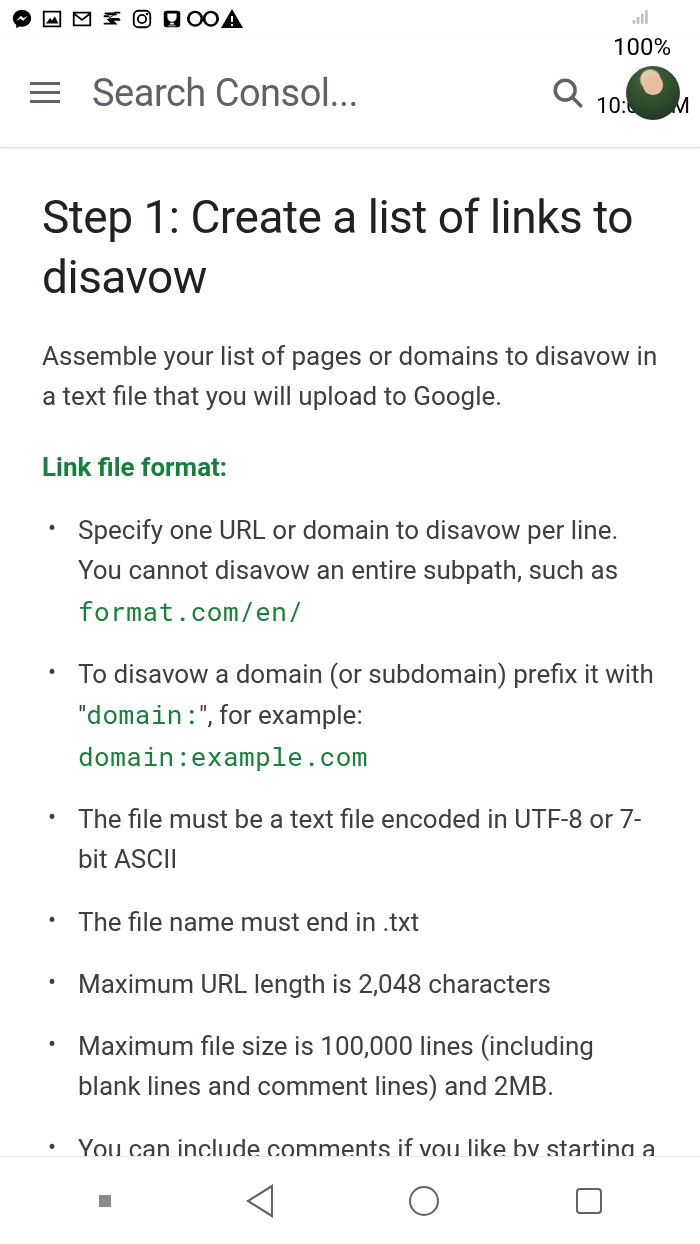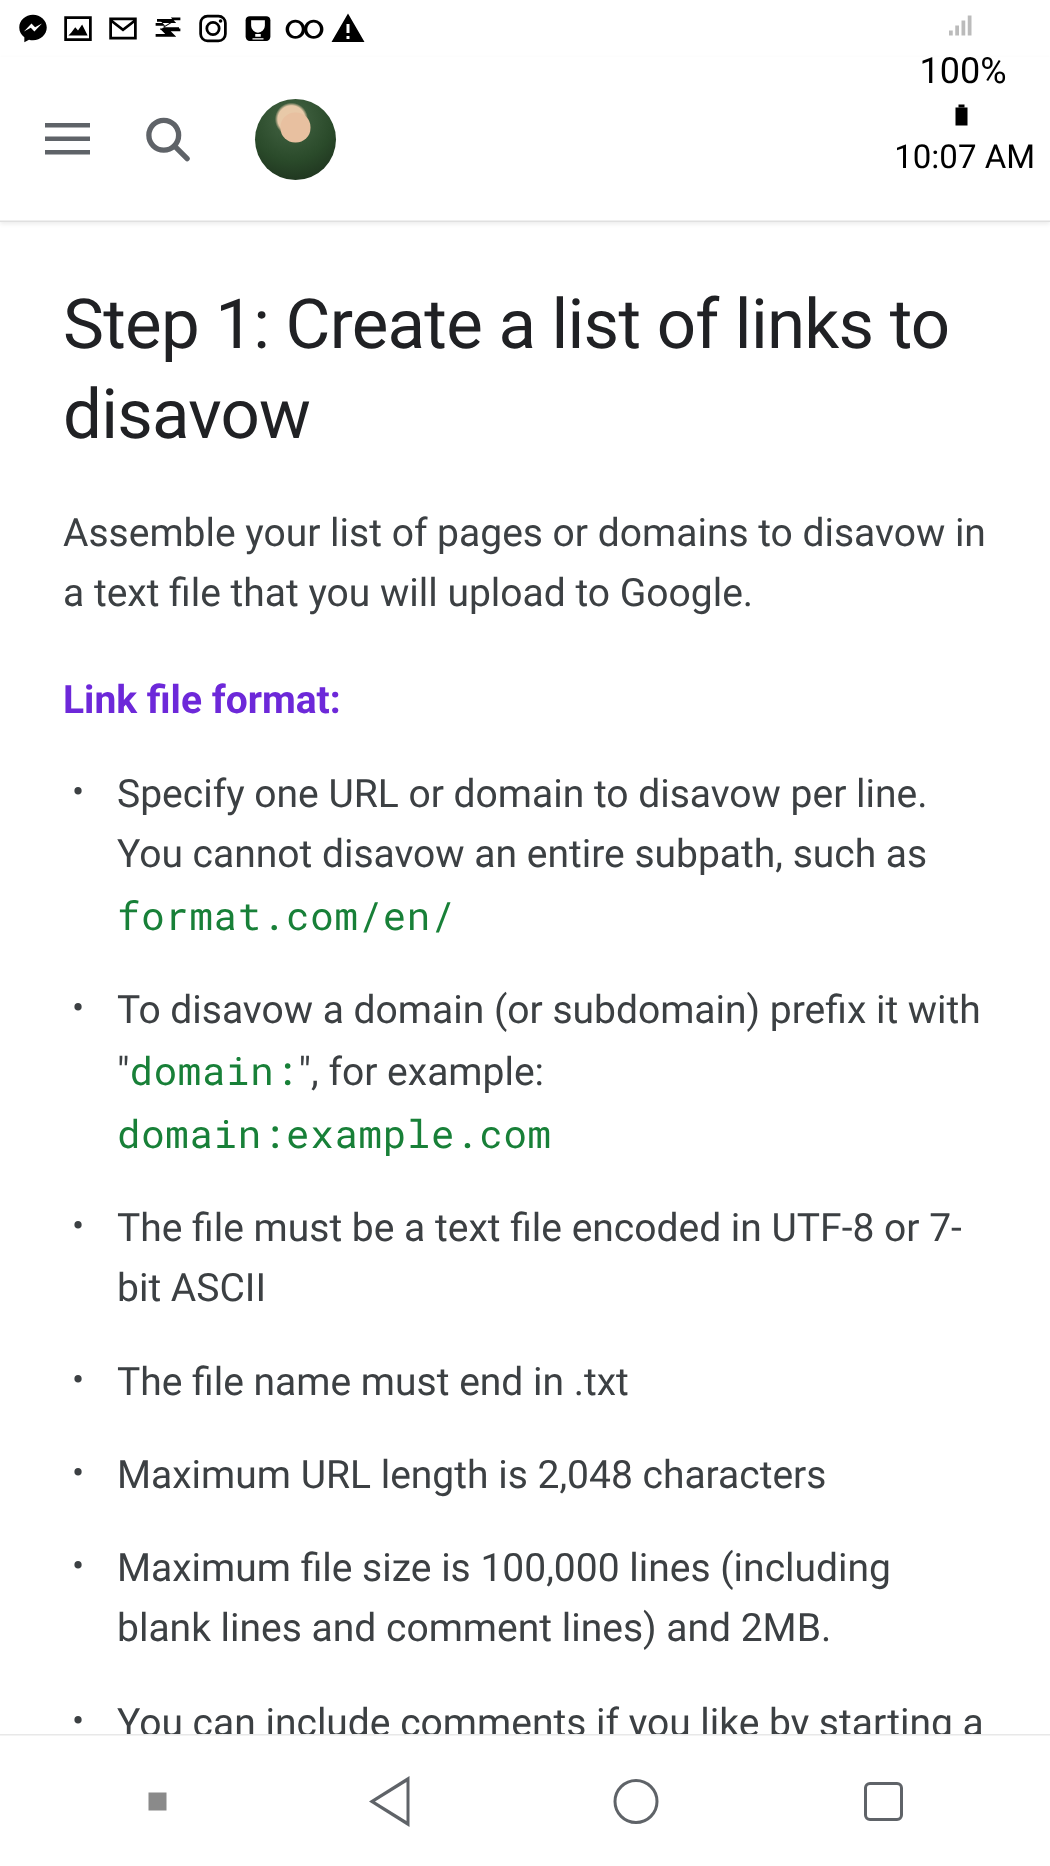--- a/index.html
+++ b/index.html
@@ -11,33 +11,33 @@
   .app-bar { height: 110px; display: flex; align-items: center; padding: 0 20px 0 30px; border-bottom: 1px solid #e0e0e0; box-shadow: 0 1px 3px rgba(0,0,0,0.08); gap: 24px; }
   .hamburger { width: 38px; height: 38px; display: flex; flex-direction: column; justify-content: center; gap: 6px; }
   .hamburger span { display: block; height: 3px; background: #5f6368; width: 30px; }
   .app-title { flex: 1; font-size: 38px; color: #5f6368; font-weight: 400; letter-spacing: -0.5px; }
   .search-btn { width: 40px; height: 40px; display: flex; align-items: center; justify-content: center; }
   .avatar { width: 54px; height: 54px; border-radius: 50%; background: radial-gradient(circle at 45% 25%, #e8c9a8 0%, #e8c9a8 18%, #3a5a3a 22%, #2a4a2a 55%, #1a2a1a 100%); margin-left: 14px; position: relative; overflow: hidden; }
   .avatar::after { content:''; position:absolute; left:32%; top:18%; width:36%; height:36%; border-radius:50%; background:#e8c0a0; }
   .content { padding: 40px 42px 0 42px; height: 1008px; overflow: hidden; }
   .page-title { font-size: 46px; font-weight: 400; color: #202124; line-height: 1.3; letter-spacing: -0.5px; margin-bottom: 28px; }
   .intro { font-size: 26px; color: #3c4043; line-height: 1.55; margin-bottom: 36px; }
-  .subhead { font-size: 26px; font-weight: 700; color: #6d28d9; margin-bottom: 28px; }
+  .subhead { font-size: 26px; font-weight: 700; color: #15803d; margin-bottom: 28px; }
   ul.bullets { list-style: none; padding-left: 32px; }
   ul.bullets li { position: relative; font-size: 26px; color: #3c4043; line-height: 1.55; margin-bottom: 22px; padding-left: 4px; }
   ul.bullets li::before { content: '•'; position: absolute; left: -26px; top: 0; color: #3c4043; font-size: 24px; }
   .code { font-family: 'Roboto Mono', Menlo, monospace; color: #188038; letter-spacing: 0.5px; }
   .nav-bar { height: 88px; border-top: 1px solid #e8e8e8; display: flex; align-items: center; justify-content: space-around; padding: 0 30px; background:#fff; }
   .nav-dot { width: 12px; height: 12px; background: #8a8a8a; }
   .nav-back { width: 0; height: 0; border-top: 15px solid transparent; border-bottom: 15px solid transparent; border-right: 24px solid transparent; position: relative; }
   .nav-back::before { content:''; position:absolute; left:-2px; top:-17px; width:0; height:0; border-top:17px solid transparent; border-bottom:17px solid transparent; border-right:27px solid #5f6368; }
   .nav-back::after { content:''; position:absolute; left:2px; top:-13px; width:0; height:0; border-top:13px solid transparent; border-bottom:13px solid transparent; border-right:21px solid #fff; }
   .nav-home { width: 30px; height: 30px; border: 2.5px solid #5f6368; border-radius: 50%; }
   .nav-recent { width: 26px; height: 26px; border: 2.5px solid #5f6368; border-radius: 4px; }
-  .ico { width: 24px; height: 24px; display: inline-flex; align-items: center; justify-content: center; font-size: 16px; }
+  .ico { width: 24px; height: 24px; display: inline-flex; align-items: center; justify-content: center; font-size: 20px; font-family: Liberation Serif, serif; }
 </style>
 </head>
 <body>
 
 <div class="status-bar">
   <div class="status-left">
     <span class="ico">
       <svg viewBox="0 0 24 24" width="22" height="22">
           <path fill="#000" d="M12 2C6.5 2 2 6.1 2 11.2c0 2.9 1.4 5.4 3.7 7.1V22l3.4-1.9c.9.2 1.9.4 2.9.4 5.5 0 10-4.1 10-9.2S17.5 2 12 2zm1 12.2l-2.6-2.7-5 2.7 5.5-5.8 2.6 2.7 5-2.7-5.5 5.8z"></path>
         </svg>
@@ -111,20 +111,21 @@
     <span class="time">10:07 AM</span>
   </div>
 </div>
 
 <div class="app-bar">
   <div class="hamburger">
       <span></span>
       <span></span>
       <span></span>
     </div>
+  <div class="app-title">Search Consol...</div>
   <div class="search-btn">
     <svg viewBox="0 0 24 24" width="34" height="34">
         <circle cx="10" cy="10" r="7" fill="none" stroke="#5f6368" stroke-width="2.5"></circle>
         <line x1="15" y1="15" x2="21" y2="21" stroke="#5f6368" stroke-width="2.5" stroke-linecap="round"></line>
       </svg>
   </div>
   <div class="avatar"></div>
 </div>
 
 <div class="content">

